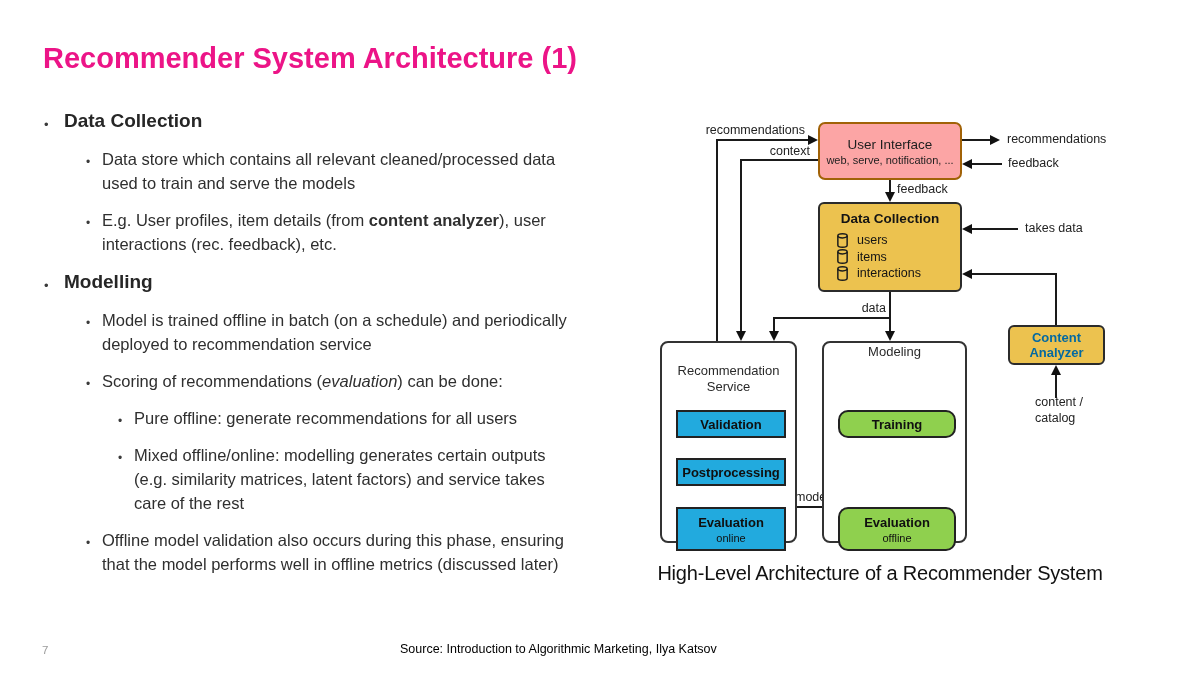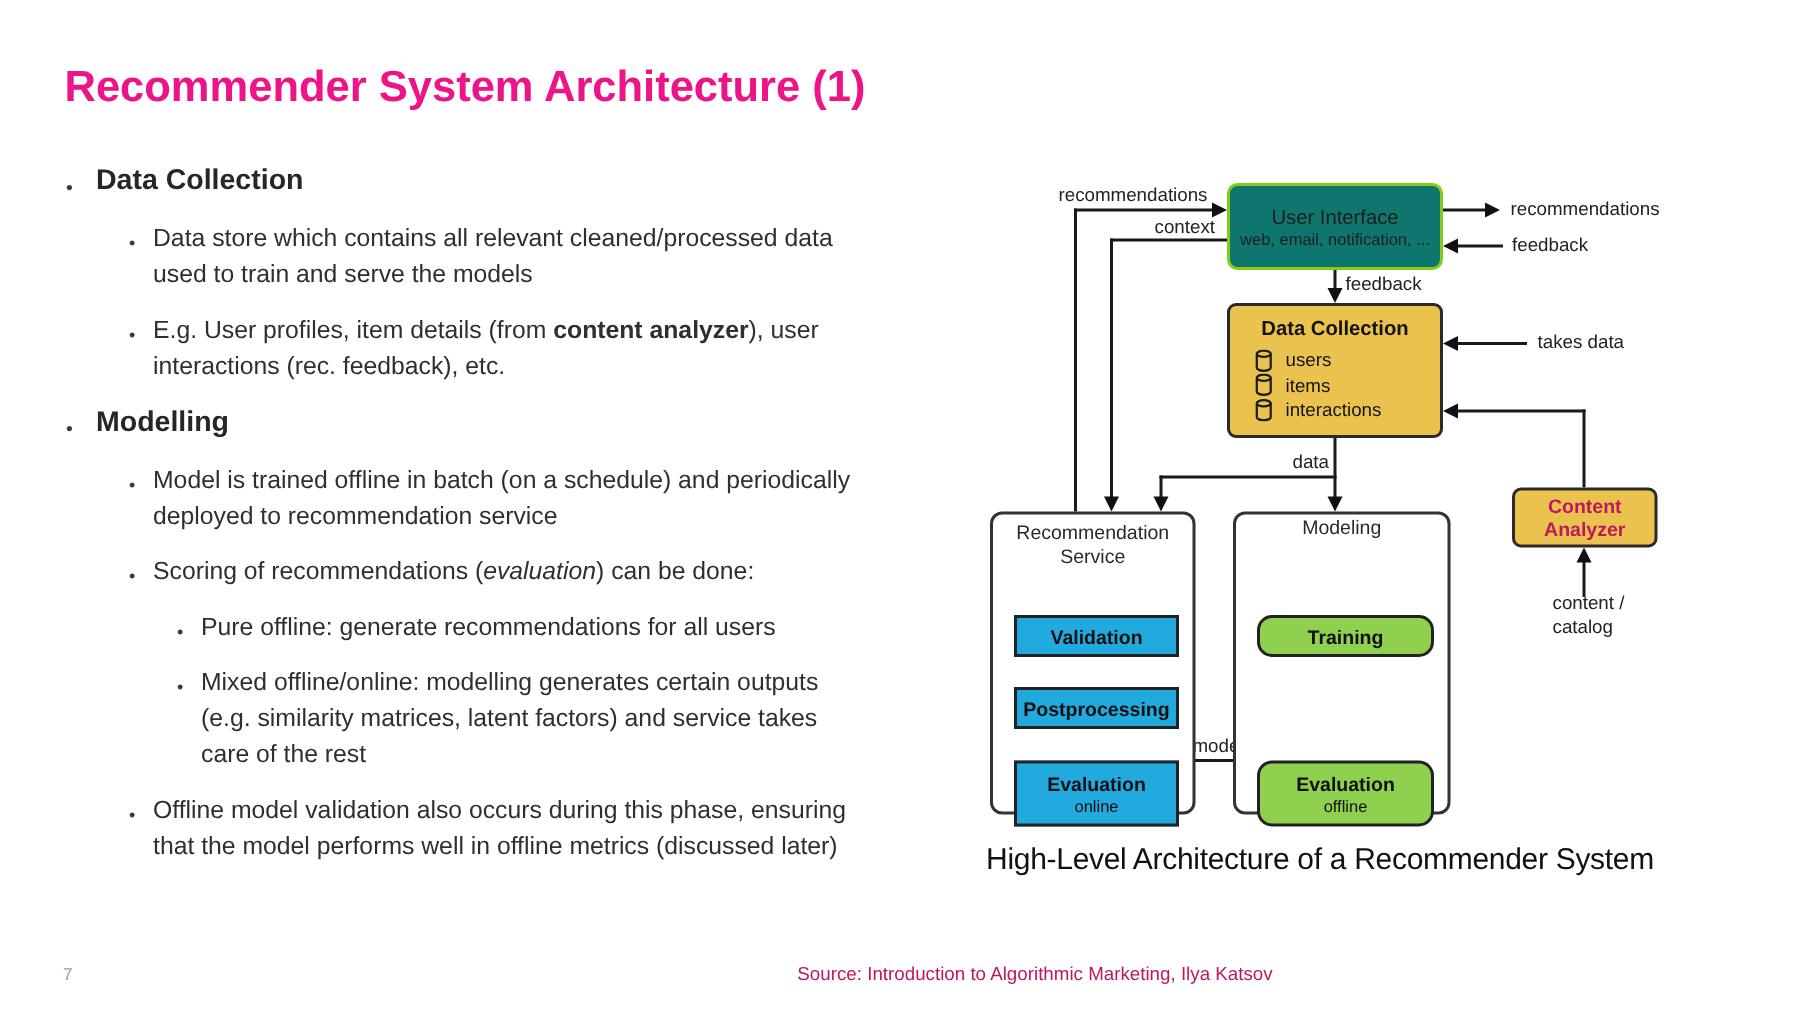--- a/index.html
+++ b/index.html
@@ -26,44 +26,44 @@
   
   .diagram { position:absolute; left:650px; top:110px; width:545px; height:495px; }
   .dg { position:absolute; box-sizing:border-box; }
   .line { position:absolute; background:#1a1a1a; }
   .ah { position:absolute; width:0; height:0; }
   .ah.r { border-top:5px solid transparent; border-bottom:5px solid transparent; border-left:10px solid #111; }
   .ah.l { border-top:5px solid transparent; border-bottom:5px solid transparent; border-right:10px solid #111; }
   .ah.d { border-left:5px solid transparent; border-right:5px solid transparent; border-top:10px solid #111; }
   .ah.u { border-left:5px solid transparent; border-right:5px solid transparent; border-bottom:10px solid #111; }
 
-  .uibox { left:168px; top:12px; width:144px; height:58px; border:2px solid #84cc16; border-radius:7px; background:#0f766e; text-align:center; display:flex; flex-direction:column; justify-content:center; }
+  .uibox { left:168px; top:12px; width:144px; height:58px; border:2px solid #a16207; border-radius:7px; background:#fca5a5; text-align:center; display:flex; flex-direction:column; justify-content:center; }
   .uibox .t1 { font-size:13.5px; color:#1e1e1e; }
   .uibox .t2 { font-size:11px; color:#1e1e1e; margin-top:2px; }
 
   .dcbox { left:168px; top:92px; width:144px; height:90px; border:2px solid #2b2b2b; border-radius:6px; background:#ecc24f; padding:7px 0 0 0; }
   .dcbox .t1 { font-size:13.5px; font-weight:bold; color:#141414; text-align:center; margin-bottom:6px; }
   .dcrow { display:flex; align-items:center; gap:8px; padding-left:16px; font-size:12.5px; color:#141414; line-height:16.5px; }
 
-  .cabox { left:358px; top:215px; width:97px; height:40px; border:2px solid #2b2b2b; border-radius:6px; background:#ecc24f; display:flex; flex-direction:column; justify-content:center; text-align:center; font-size:13px; font-weight:bold; color:#be185d; line-height:15px; }
+  .cabox { left:358px; top:215px; width:97px; height:40px; border:2px solid #2b2b2b; border-radius:6px; background:#ecc24f; display:flex; flex-direction:column; justify-content:center; text-align:center; font-size:13px; font-weight:bold; color:#0369a1; line-height:15px; }
 
   .panel { border:2px solid #333; border-radius:8px; background:#fff; top:231px; height:202px; }
   .panel-rs { left:10px; width:137px; }
   .panel-md { left:172px; width:145px; }
-  .panel .ptitle { font-size:13px; color:#2a2a2a; text-align:center; margin-top:4px; line-height:16px; }
+  .panel .ptitle { font-size:13px; color:#2a2a2a; text-align:center; margin-top:20px; line-height:16px; }
 
   .nbox { position:absolute; border:2px solid #222; display:flex; flex-direction:column; justify-content:center; text-align:center; font-size:13px; font-weight:bold; color:#101010;margin-top:20px; }
   .nbox .sub { font-size:11px; font-weight:normal; margin-top:2px; }
   .blue { background:#22aade; }
   .green { background:#8fd04e;border-radius:10px; }
 
   .dlabel { position:absolute; font-size:12.5px; color:#222; white-space:nowrap; }
 
   .caption { position:absolute; left:645px; top:562px; width:470px; text-align:center; font-size:20px; color:#111; letter-spacing:-0.2px; }
-  .source { position:absolute; left:400px; top:642px; width:580px; text-align:center; font-size:12.5px; color:#be185d; }
+  .source { position:absolute; left:400px; top:642px; width:580px; font-size:12.5px; color:#000000; }
   .pagenum { position:absolute; left:42px; top:644px; font-size:11.5px; color:#9a9a9a; }
 </style>
 </head>
 <body>
 
 <div class="slide">
 
   <div class="title">Recommender System Architecture (1)</div>
 
   <div class="content">
@@ -147,21 +147,21 @@
     <div class="dlabel" style="left:358px;top:46px;">feedback</div>
     <div class="dlabel" style="left:247px;top:72px;">feedback</div>
     <div class="dlabel" style="left:375px;top:111px;">takes data</div>
     <div class="dlabel" style="left:150px;top:191px;width:86px;text-align:right;">data</div>
     <div class="dlabel" style="left:138px;top:380px;width:48px;text-align:center;">model</div>
     <div class="dlabel" style="left:385px;top:285px;">content /</div>
     <div class="dlabel" style="left:385px;top:301px;">catalog</div>
 
     <div class="dg uibox">
       <div class="t1">User Interface</div>
-      <div class="t2">web, email, notification, ...</div>
+      <div class="t2">web, serve, notification, ...</div>
     </div>
 
     <div class="dg dcbox">
       <div class="t1">Data Collection</div>
       <div class="dcrow">
         <svg width="13" height="15" viewBox="0 0 14 16">
             <path d="M2 3 v10 a5 2.2 0 0 0 10 0 v-10" fill="none" stroke="#1c1c1c" stroke-width="1.6"></path>
             <ellipse cx="7" cy="3" rx="5" ry="2.2" fill="none" stroke="#1c1c1c" stroke-width="1.6"></ellipse>
           </svg>
         <span>users</span>

